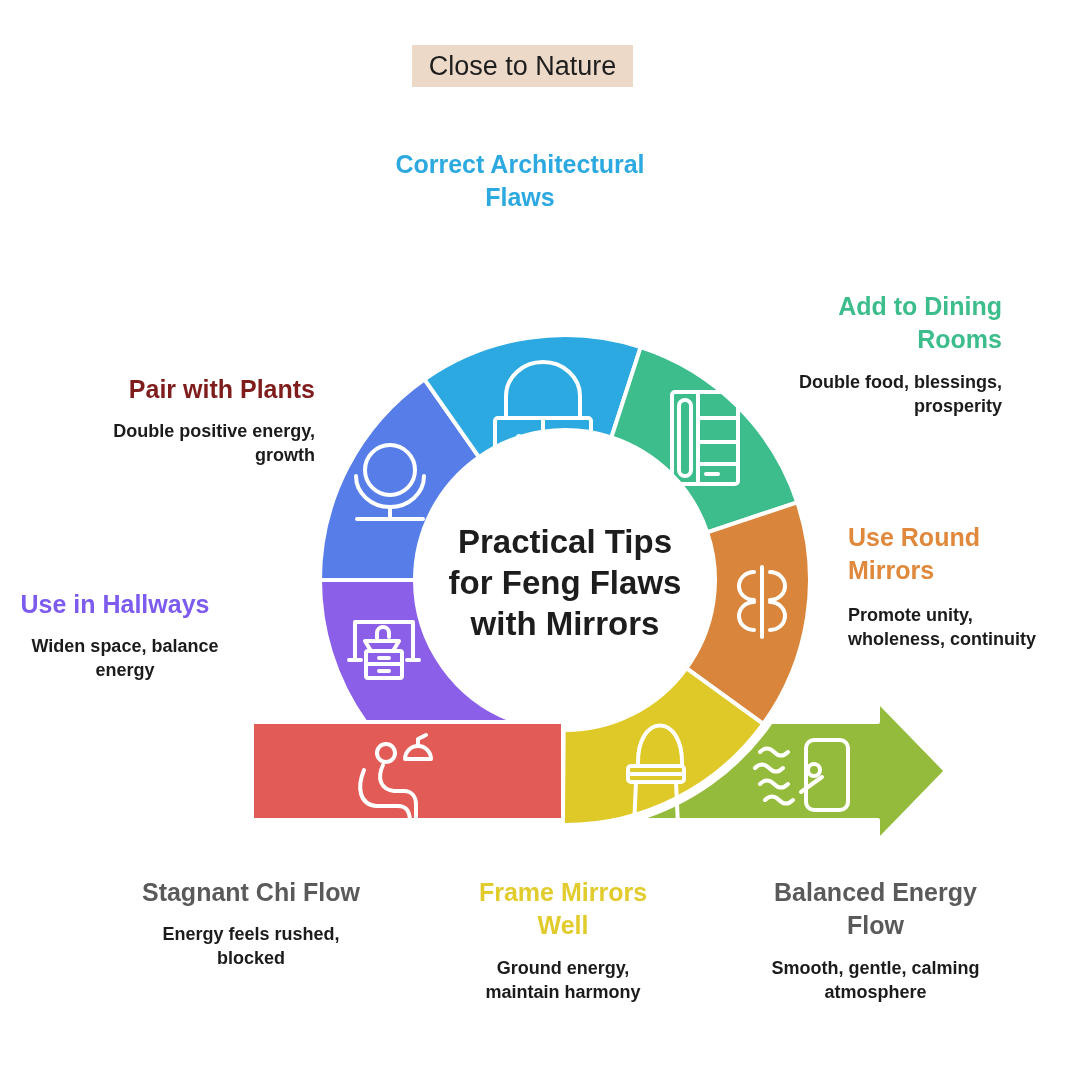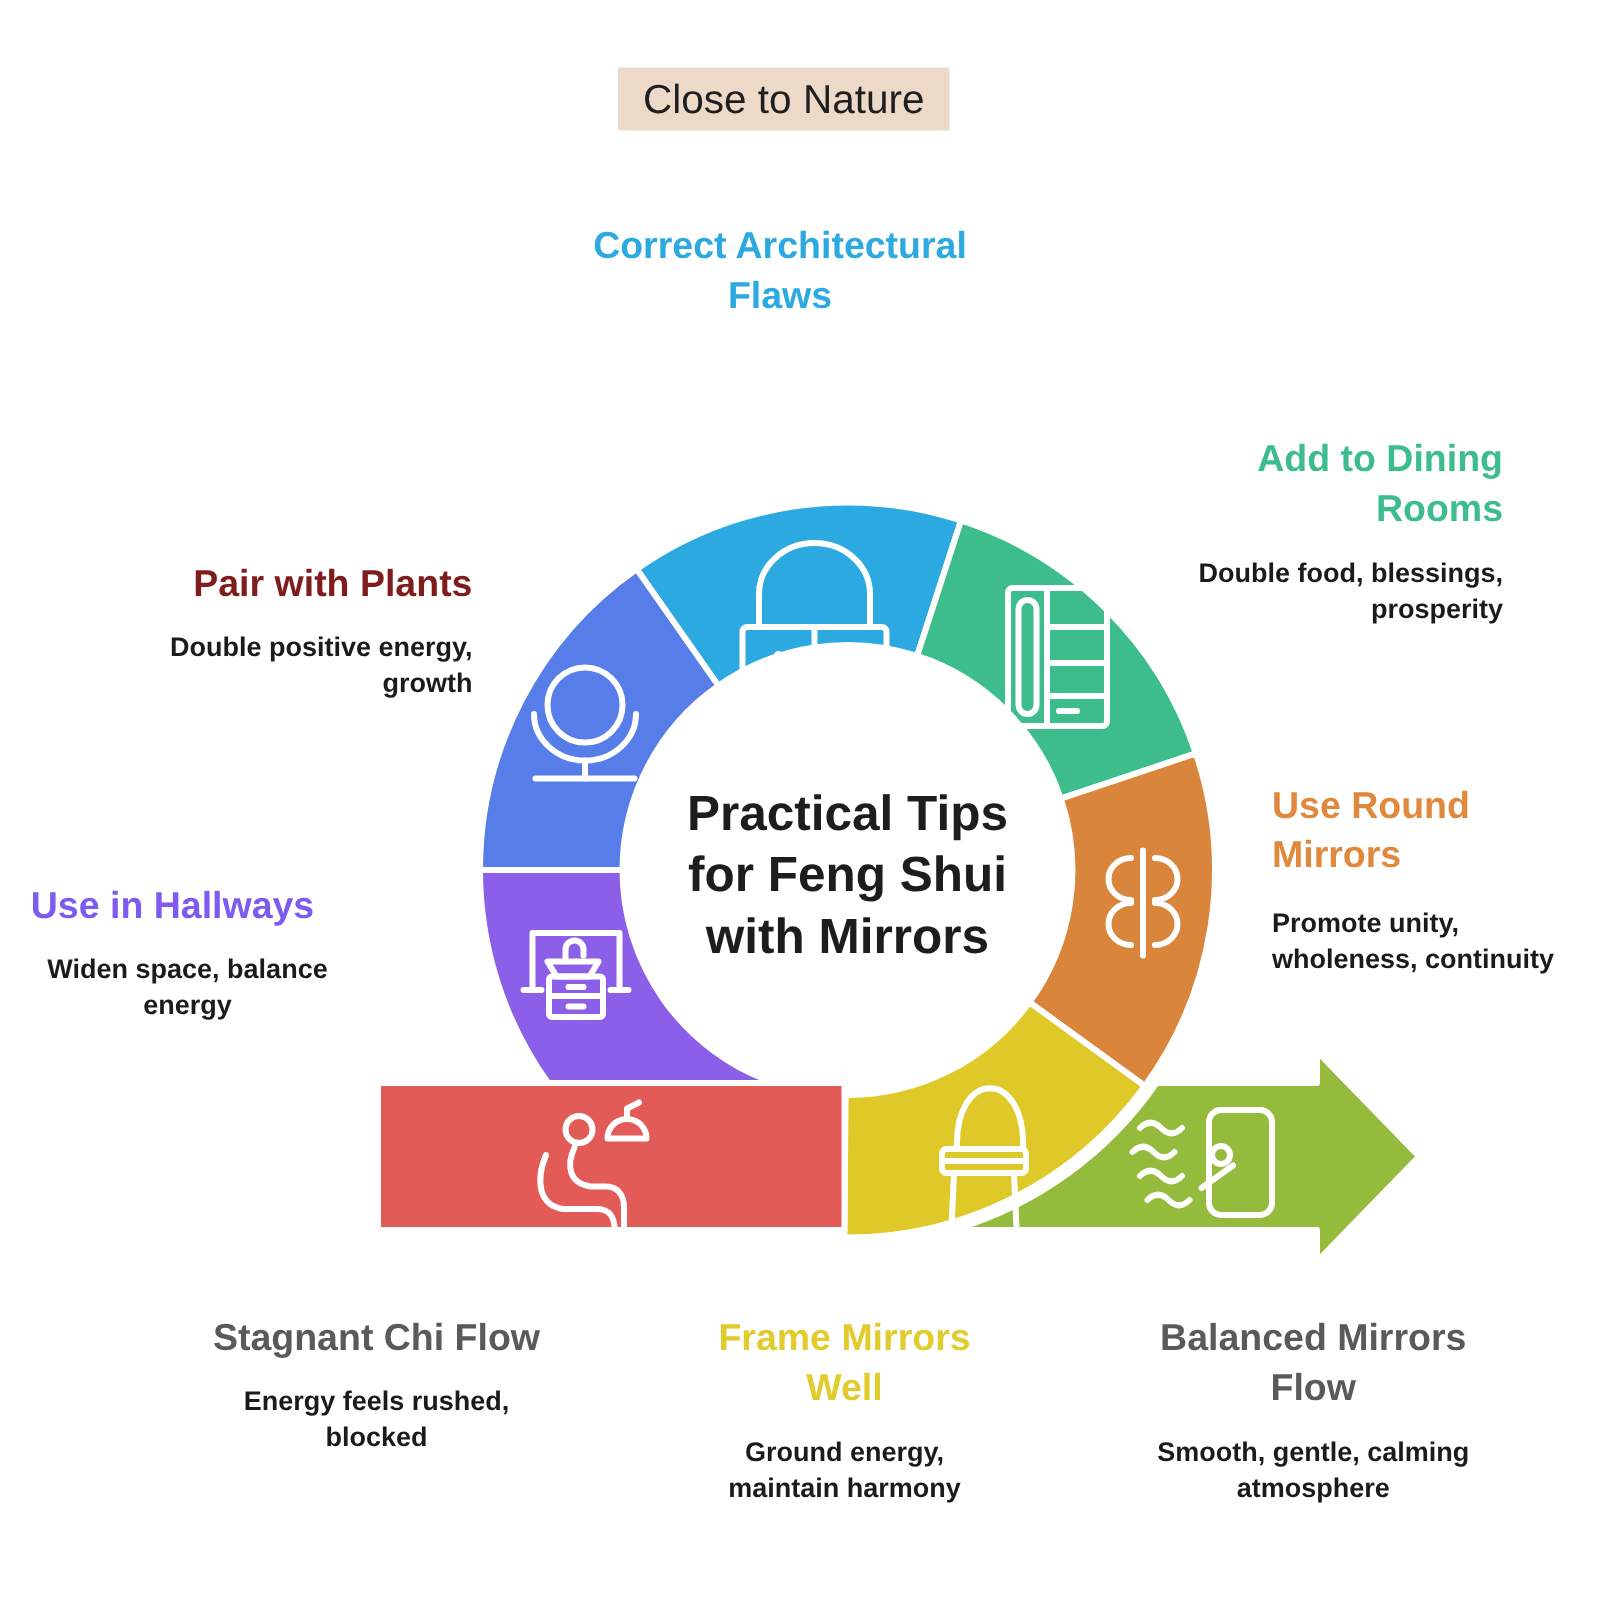--- a/index.html
+++ b/index.html
@@ -126,40 +126,40 @@
       <path d="M365,641 L399,641 L393,651 L371,651 Z"></path>
       <rect x="366" y="651" width="36" height="27" rx="2"></rect>
       <path d="M366,664 L402,664"></path>
       <path d="M379,658 L389,658"></path>
       <path d="M379,671 L389,671"></path>
     </g>
   </svg>
 
   <div class="center-title">
     <div>Practical Tips</div>
-    <div>for Feng Shui</div>
+    <div>for Feng Flaws</div>
     <div>with Mirrors</div>
   </div>
 
   <div class="tip t-correct">
     <div class="tip-title" style="color: rgb(43, 169, 224);">Correct Architectural Flaws</div>
   </div>
 
   <div class="tip t-dining">
     <div class="tip-title" style="color: rgb(60, 189, 139);">Add to Dining Rooms</div>
     <div class="tip-desc">Double food, blessings, prosperity</div>
   </div>
 
   <div class="tip t-round">
     <div class="tip-title" style="color: rgb(224, 136, 60);">Use Round Mirrors</div>
     <div class="tip-desc">Promote unity, wholeness, continuity</div>
   </div>
 
   <div class="tip t-balanced">
-    <div class="tip-title" style="color: rgb(90, 90, 90);">Balanced Mirrors Flow</div>
+    <div class="tip-title" style="color: rgb(90, 90, 90);">Balanced Energy Flow</div>
     <div class="tip-desc">Smooth, gentle, calming atmosphere</div>
   </div>
 
   <div class="tip t-frame">
     <div class="tip-title" style="color: rgb(226, 203, 44);">Frame Mirrors Well</div>
     <div class="tip-desc">Ground energy, maintain harmony</div>
   </div>
 
   <div class="tip t-stagnant">
     <div class="tip-title" style="color: rgb(90, 90, 90);">Stagnant Chi Flow</div>

